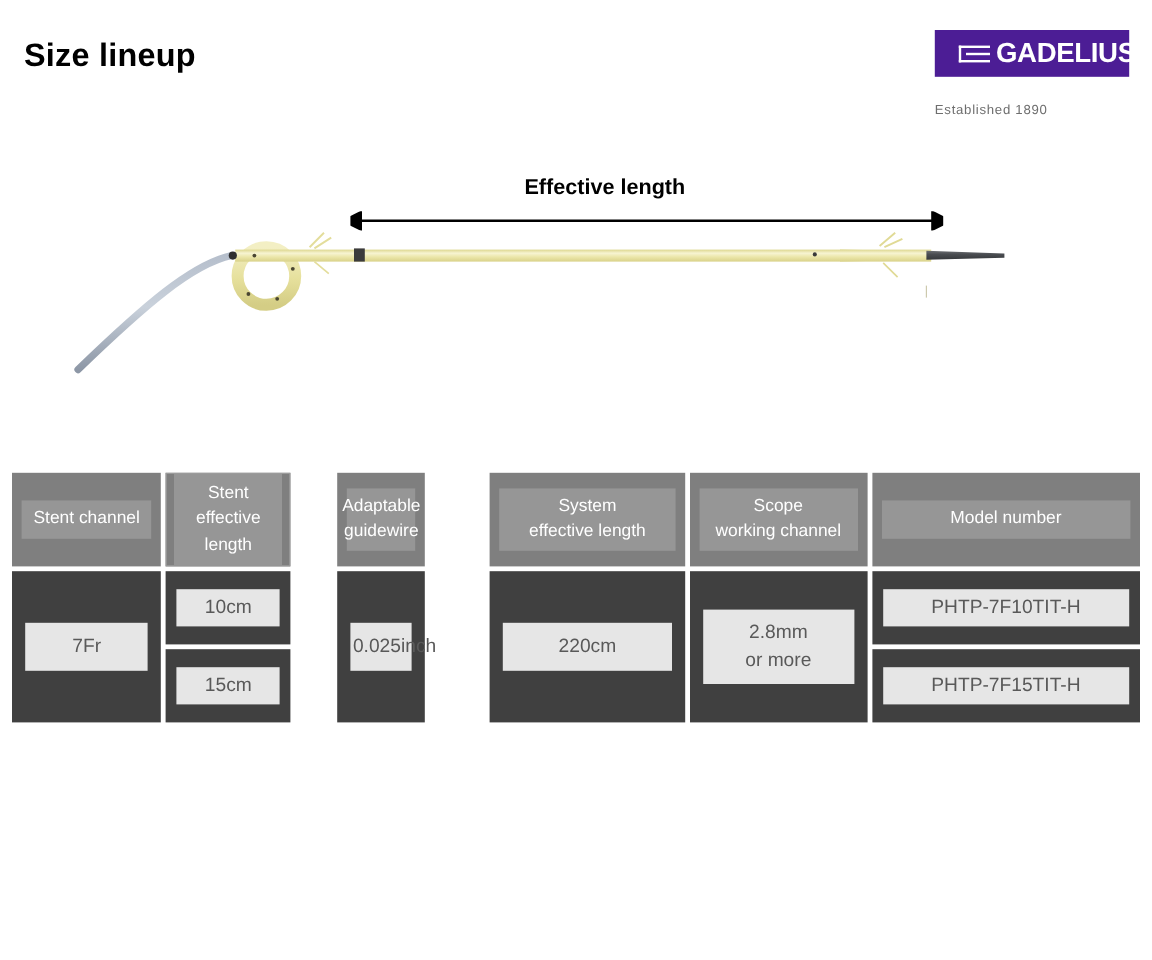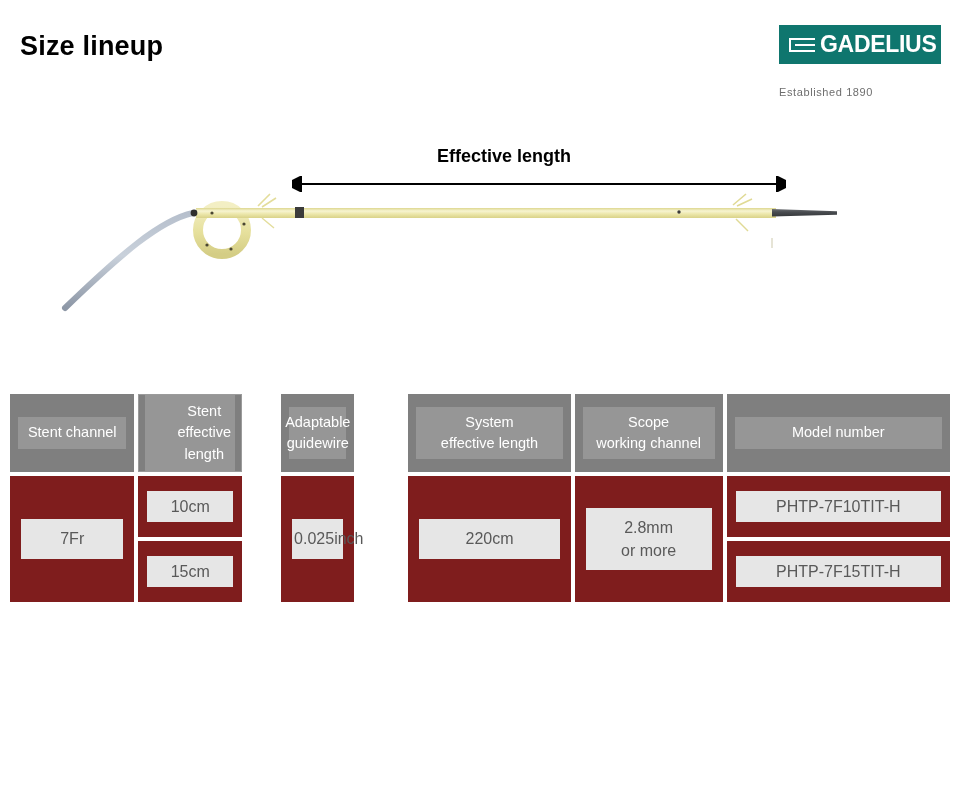--- a/index.html
+++ b/index.html
@@ -30,25 +30,25 @@
   }
 
   
   #logo-block {
     position: absolute;
     left: 779px;
     top: 25px;
     width: 162px;
   }
   #logo-box {
-    background: #0f766e;
+    background: #4c1d95;
     height: 39px;
     display: flex;
     align-items: center;
-    padding-left: 10px;
+    padding-left: 20px;
     box-sizing: border-box;
   }
   #logo-mark {
     width: 26px;
     height: 14px;
     position: relative;
     flex: 0 0 auto;
     margin-right: 5px;
   }
   #logo-mark .bar {
@@ -137,24 +137,24 @@
     display: flex;
     align-items: center;
     justify-content: center;
     text-align: center;
     color: #ffffff;
     font-size: 14.5px;
     line-height: 1.45;
     padding: 5px 4px;
     box-sizing: border-box;
   }
-  .head-cell.tall .head-inner { height: 100%; width: calc(100% - 12px); justify-content: flex-end; }
+  .head-cell.tall .head-inner { height: 100%; width: calc(100% - 12px); }
 
   .body-cell {
-    background: #7f1d1d;
+    background: #404040;
     height: 126px;
     display: flex;
     align-items: center;
     justify-content: center;
     box-sizing: border-box;
   }
   .body-cell.half { height: 61px; }
   .body-inner {
     background: #e6e6e6;
     width: calc(100% - 22px);

